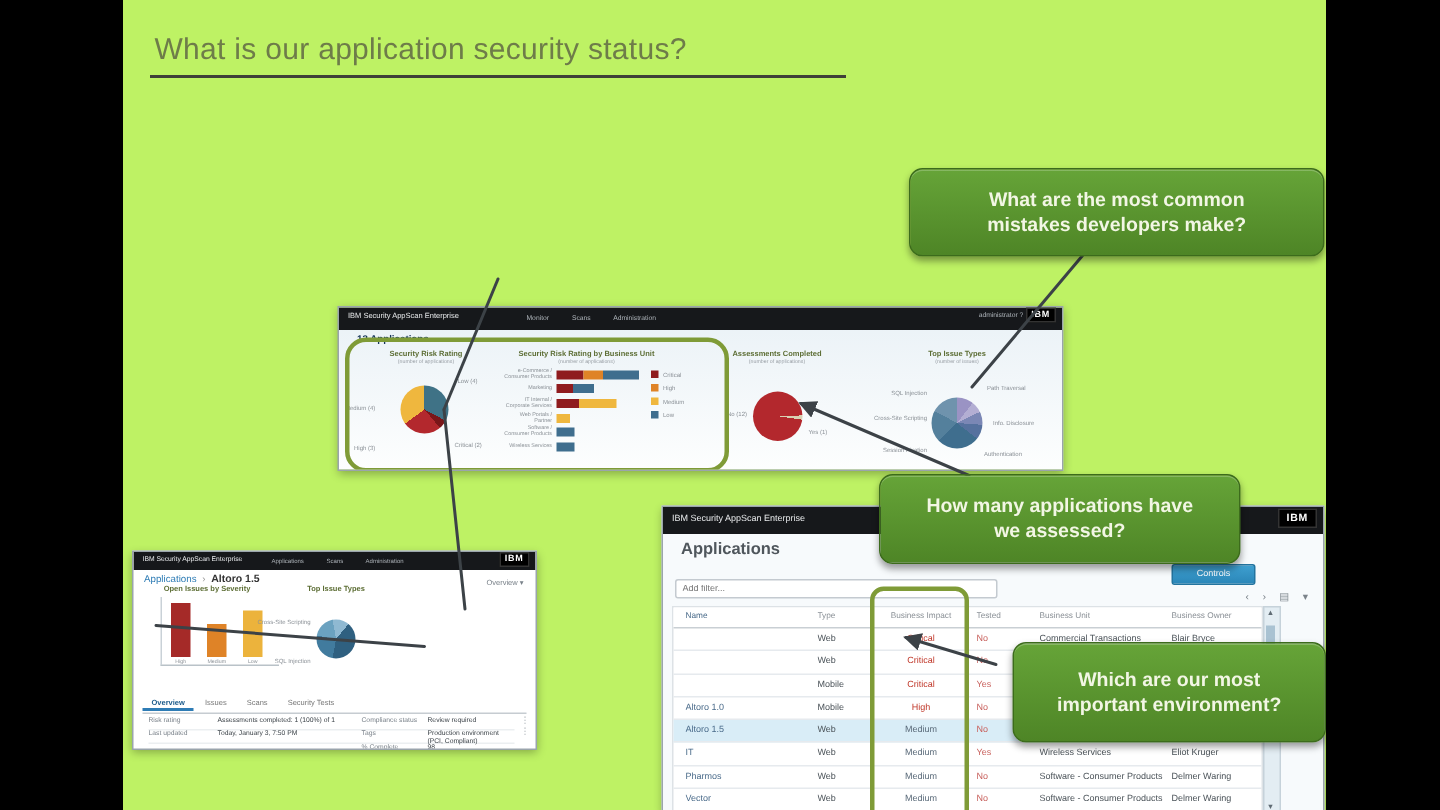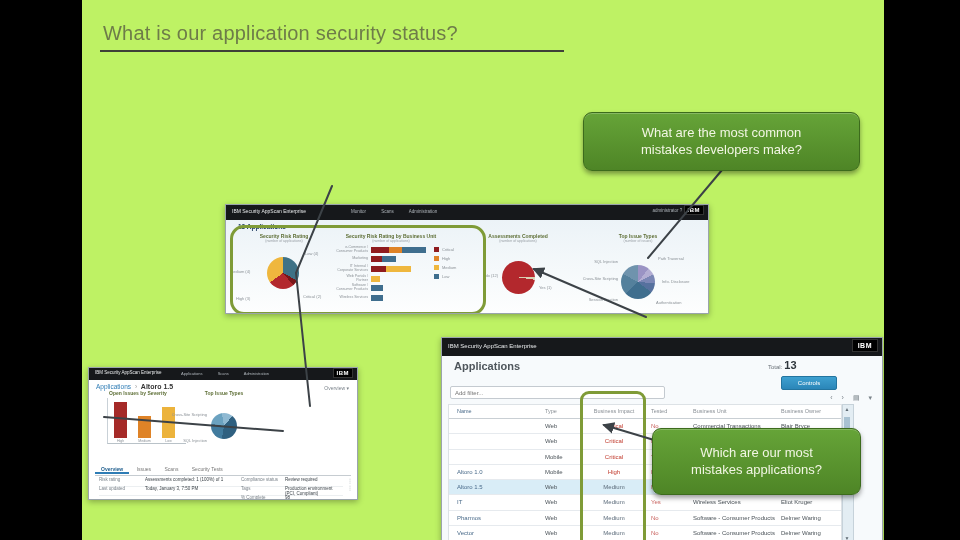--- a/index.html
+++ b/index.html
@@ -5,23 +5,23 @@
   html,body{margin:0;padding:0;}
   body{width:960px;height:540px;background:#000;position:relative;overflow:hidden;
        font-family:"Liberation Sans",sans-serif;}
   .stage{position:absolute;inset:0;}
   .slide{position:absolute;left:82px;top:0;width:802px;height:540px;background:#bef264;}
   
   .title{position:absolute;left:21px;top:22px;font-size:20px;color:#6e7c49;letter-spacing:.2px;}
   .title-rule{position:absolute;left:18px;top:50px;width:464px;border-top:2px solid #3f4038;}
   
   .callout{position:absolute;z-index:6;background:linear-gradient(180deg,#66a438,#4e8526);
-     border:1px solid #3c6b1c;border-radius:9px;color:#f2f6e4;font-weight:normal;text-align:center;
+     border:1px solid #3c6b1c;border-radius:9px;color:#f2f6e4;font-weight:bold;text-align:center;
      display:flex;align-items:center;justify-content:center;font-size:13px;line-height:1.3;
-     box-shadow:0 3px 5px rgba(0,0,0,.38), inset 0 1px 0 rgba(255,255,255,.22);}
+     box-shadow:0 3px 5px rgba(0,0,0,.38), inset 0 1px 0 rgba(255,255,255,.22);margin-left:23px;}
   .callout span{white-space:pre-line;}
   
   .shot{position:absolute;z-index:2;background:#fff;border:1px solid #9aa4ac;
         box-shadow:0 2px 6px rgba(0,0,0,.3);overflow:hidden;}
   .navbar{position:absolute;left:0;top:0;right:0;background:#16181b;color:#d8dbde;}
   .navbar .brand{position:absolute;left:6px;top:3px;font-size:5px;color:#e8eaec;}
   .navbar .navitems{position:absolute;left:125px;top:4px;font-size:4.5px;color:#aeb4ba;}
   .navbar .navitems span{margin-right:14px;}
   .navbar .navright{position:absolute;right:4px;top:2px;font-size:4.5px;color:#aeb4ba;}
   .ibm{background:#000;color:#fff;font-weight:bold;font-size:6px;padding:1px 3px;border:1px solid #333;letter-spacing:.5px;}
@@ -375,23 +375,27 @@
         <span class="thumb"></span>
         <span class="sarr" style="bottom:1px;">▼</span>
       </div>
       <div class="colhl"></div>
     </div>
 
     <div class="callout" style="left:501px;top:112px;width:275px;height:57px;">
         <span>What are the most common
 mistakes developers make?</span>
       </div>
+    <div class="callout" style="left:481px;top:316px;width:239px;height:58px;">
+        <span>How many applications have
+we assessed?</span>
+      </div>
     <div class="callout" style="left:570px;top:428px;width:207px;height:65px;">
         <span>Which are our most
-mistakes applications?</span>
+important environment?</span>
       </div>
   </div>
 
   <svg class="connectors" viewBox="0 0 960 540">
     <defs>
       <marker id="arw" markerWidth="7" markerHeight="7" refX="5" refY="3" orient="auto">
         <path d="M0,0L6,3L0,6Z" fill="#3c4247"></path>
       </marker>
     </defs>
     <line x1="332" y1="186" x2="296" y2="273" stroke="#3c4247" stroke-width="2" stroke-linecap="round"></line>

